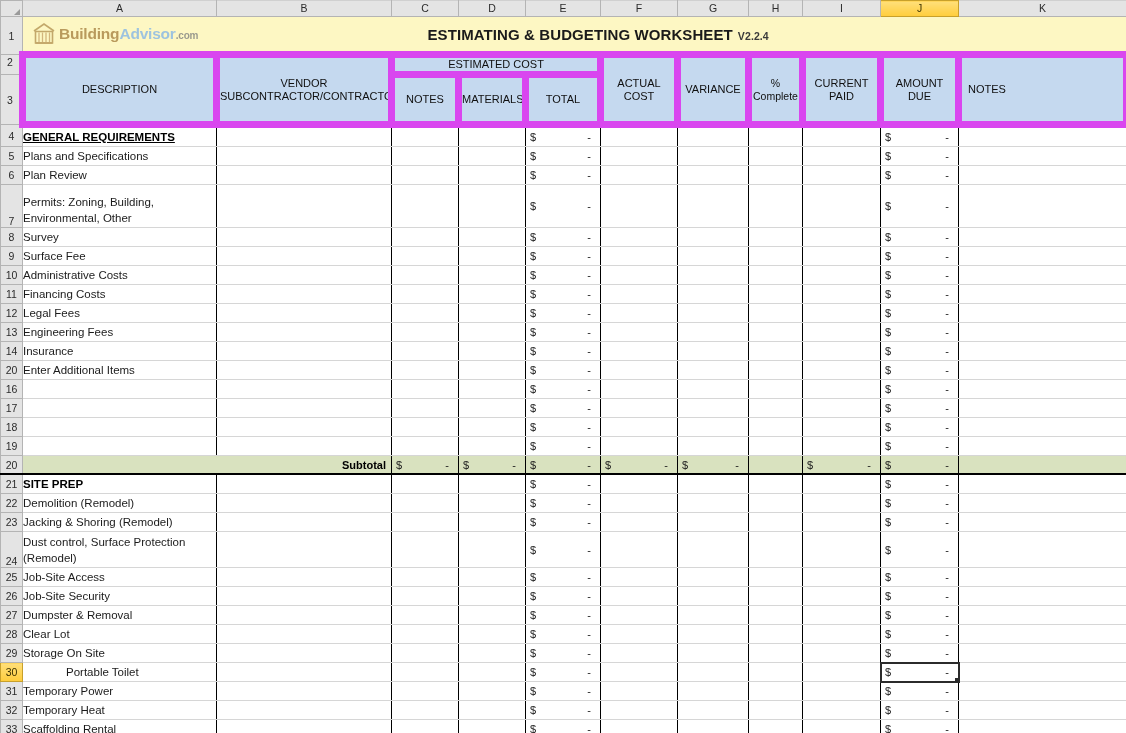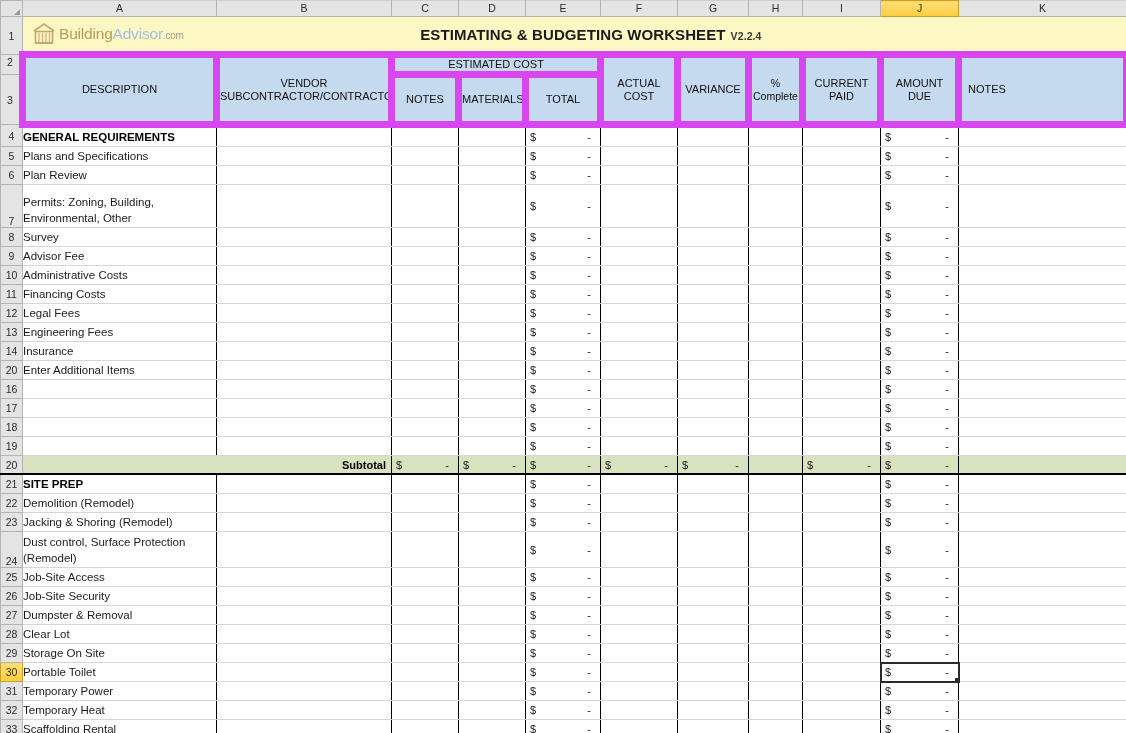--- a/index.html
+++ b/index.html
@@ -96,21 +96,21 @@
     display:flex;
     align-items:center;
     gap:2px;
     margin-right:22px;
     flex:0 0 auto;
   }
   .logo svg{ display:block; }
   .logo-text{
     font-size:15.5px;
     letter-spacing:-0.2px;
-    font-weight:normal;
+    font-weight:bold;
     white-space:nowrap;
   }
   .lt-building{ color:#b99a5c; }
   .lt-advisor{ color:#9dc3df; }
   .lt-com{ color:#9a9a8e; font-size:10px; }
   .banner-title{
     flex:1 1 auto;
     text-align:center;
     font-size:15px;
     font-weight:bold;
@@ -279,21 +279,21 @@
           <td class="hdr left" rowspan="2">NOTES</td>
         </tr>
         <tr>
           <td class="rowhdr">3</td>
           <td class="hdr" style="height: 43px;">NOTES</td>
           <td class="hdr" style="height: 43px;">MATERIALS</td>
           <td class="hdr" style="height: 43px;">TOTAL</td>
         </tr>
         <tr>
           <td class="rowhdr">4</td>
-          <td class="desc section" style="height: 18px;">GENERAL REQUIREMENTS</td>
+          <td class="desc section" style="height: 18px; text-decoration: underline;">GENERAL REQUIREMENTS</td>
           <td class="plain"></td>
           <td class="plain"></td>
           <td class="plain"></td>
           <td class="money">
             <span class="cur">$</span>
             <span class="val">-</span>
           </td>
           <td class="plain"></td>
           <td class="plain"></td>
           <td class="plain"></td>
@@ -379,21 +379,21 @@
           <td class="plain"></td>
           <td class="plain"></td>
           <td class="money">
             <span class="cur">$</span>
             <span class="val">-</span>
           </td>
           <td class="plain"></td>
         </tr>
         <tr>
           <td class="rowhdr">9</td>
-          <td class="desc" style="height: 18px;">Advisor Fee</td>
+          <td class="desc" style="height: 18px;">Surface Fee</td>
           <td class="plain"></td>
           <td class="plain"></td>
           <td class="plain"></td>
           <td class="money">
             <span class="cur">$</span>
             <span class="val">-</span>
           </td>
           <td class="plain"></td>
           <td class="plain"></td>
           <td class="plain"></td>
@@ -813,21 +813,21 @@
           <td class="plain"></td>
           <td class="plain"></td>
           <td class="money">
             <span class="cur">$</span>
             <span class="val">-</span>
           </td>
           <td class="plain"></td>
         </tr>
         <tr>
           <td class="rowhdr active">30</td>
-          <td class="desc" style="height: 18px;">Portable Toilet</td>
+          <td class="desc" style="height: 18px; padding-left: 43px;">Portable Toilet</td>
           <td class="plain"></td>
           <td class="plain"></td>
           <td class="plain"></td>
           <td class="money">
             <span class="cur">$</span>
             <span class="val">-</span>
           </td>
           <td class="plain"></td>
           <td class="plain"></td>
           <td class="plain"></td>

